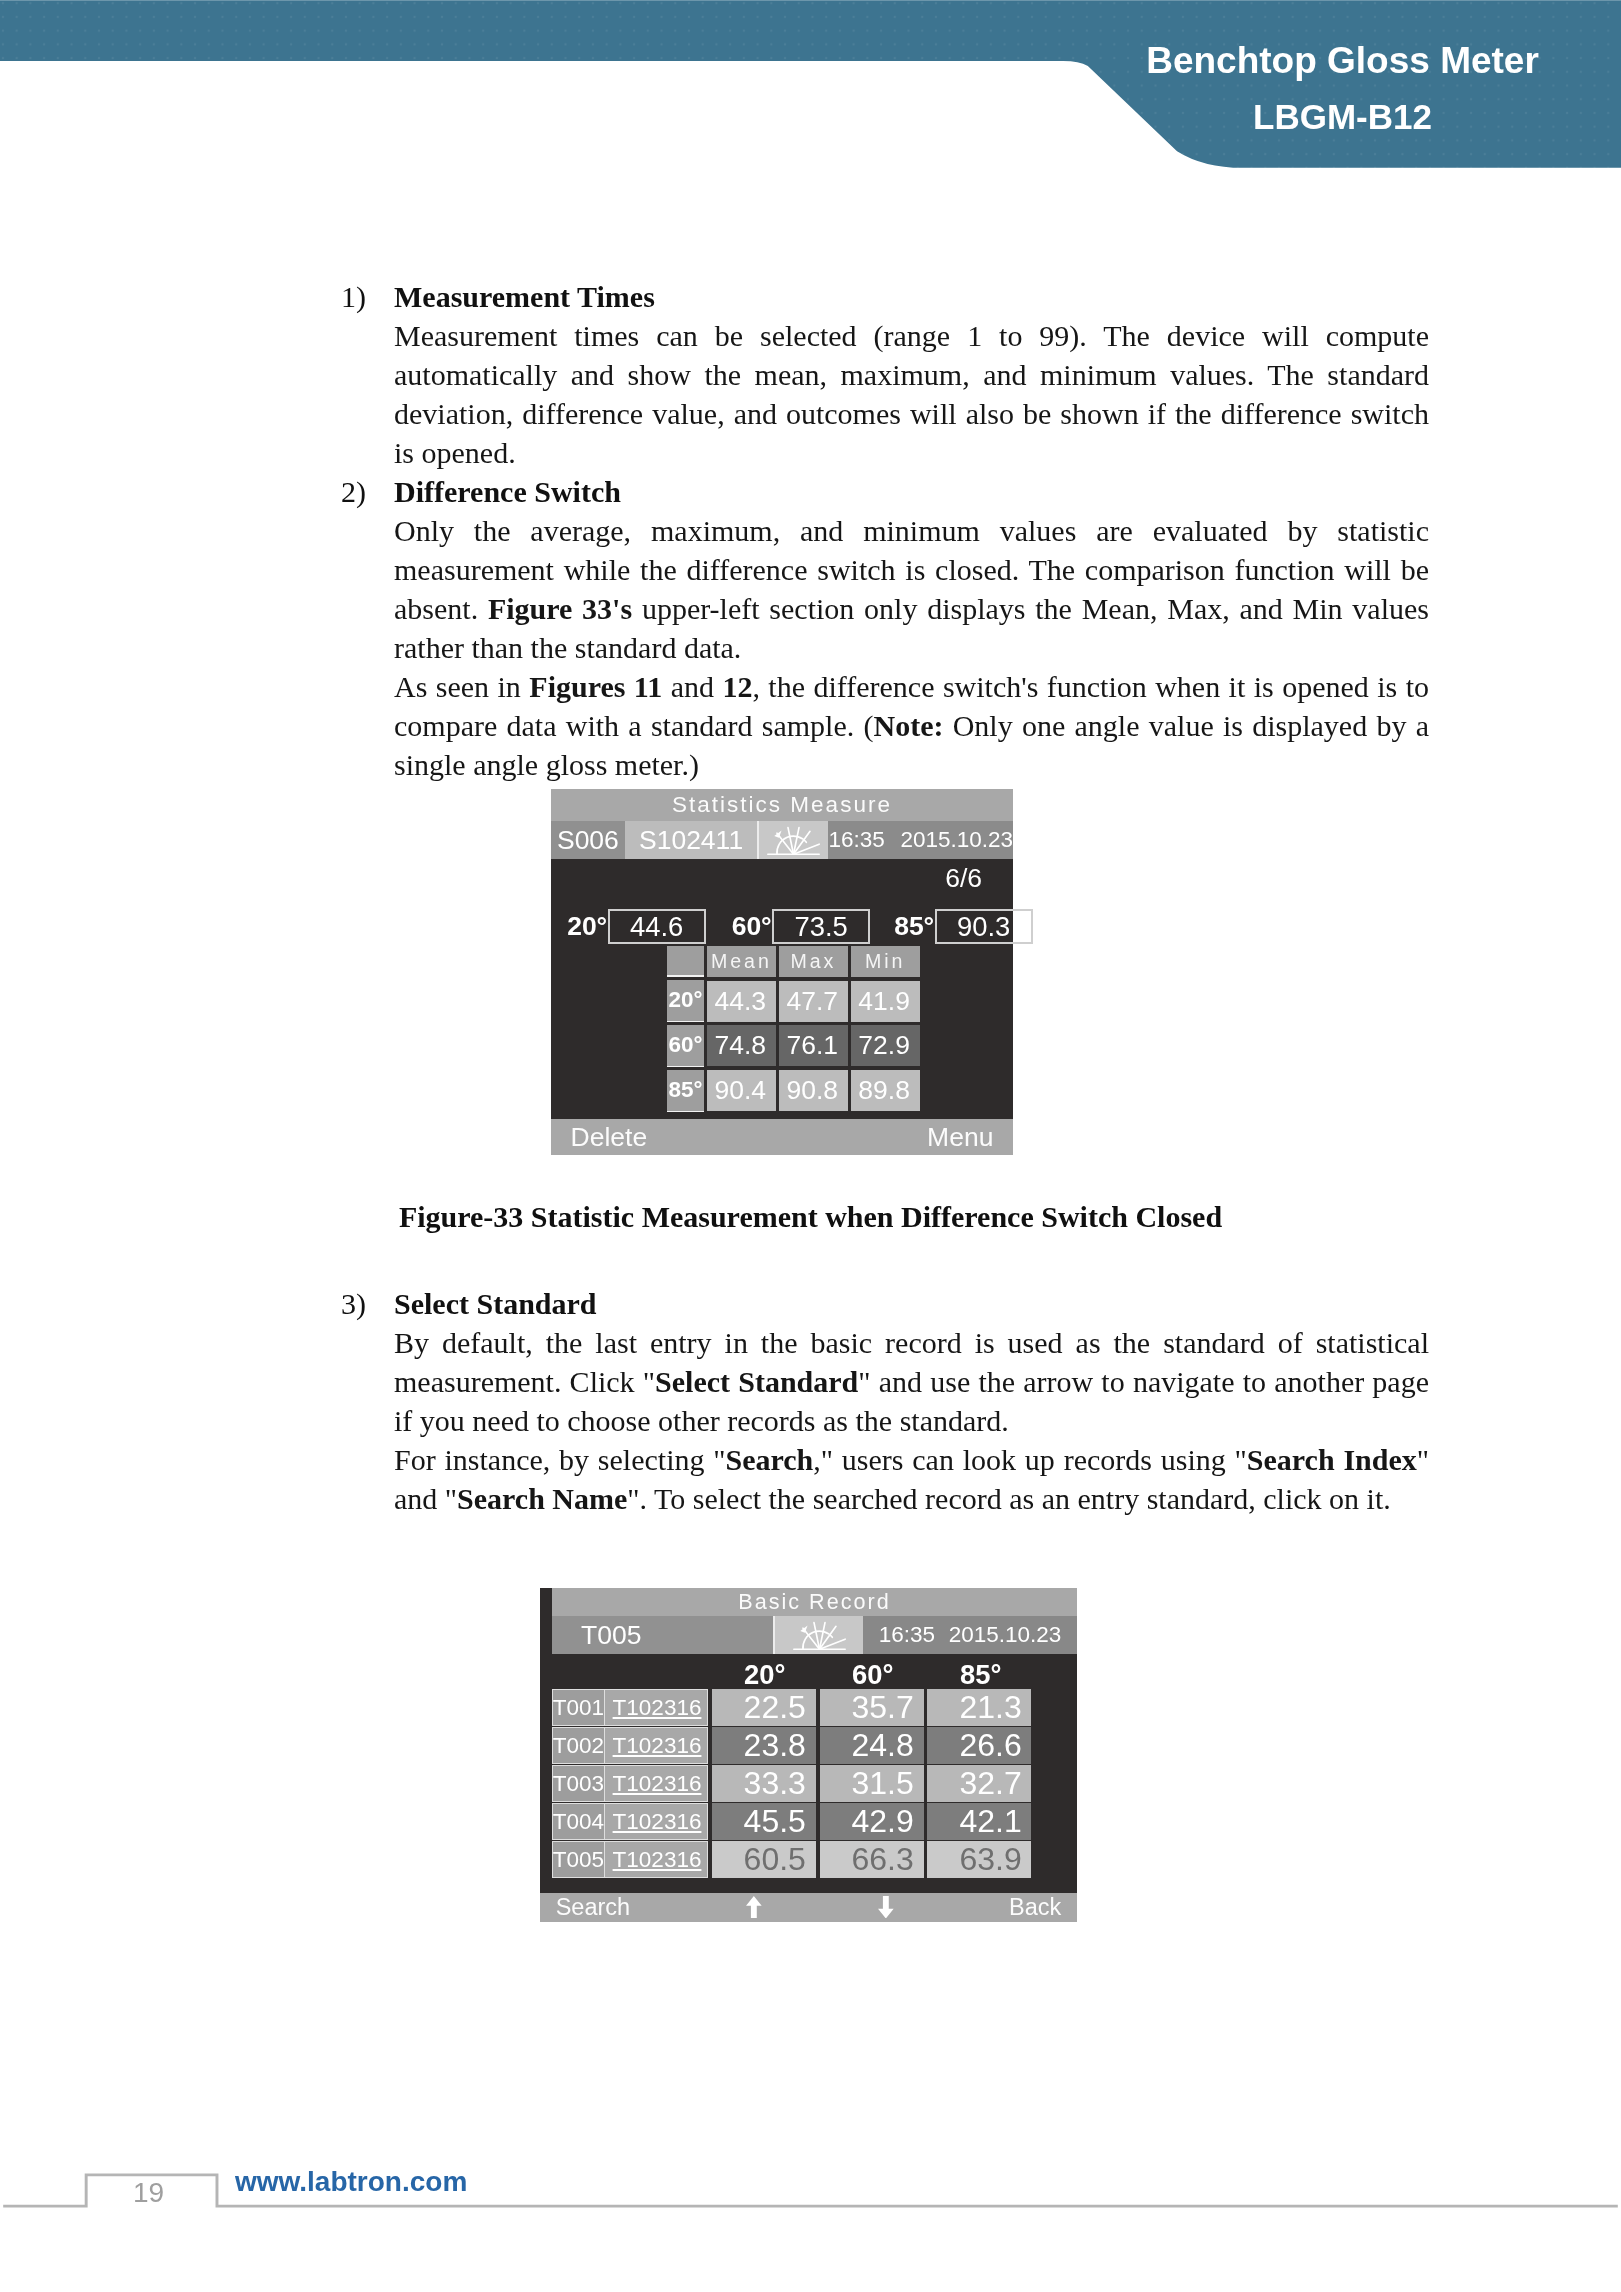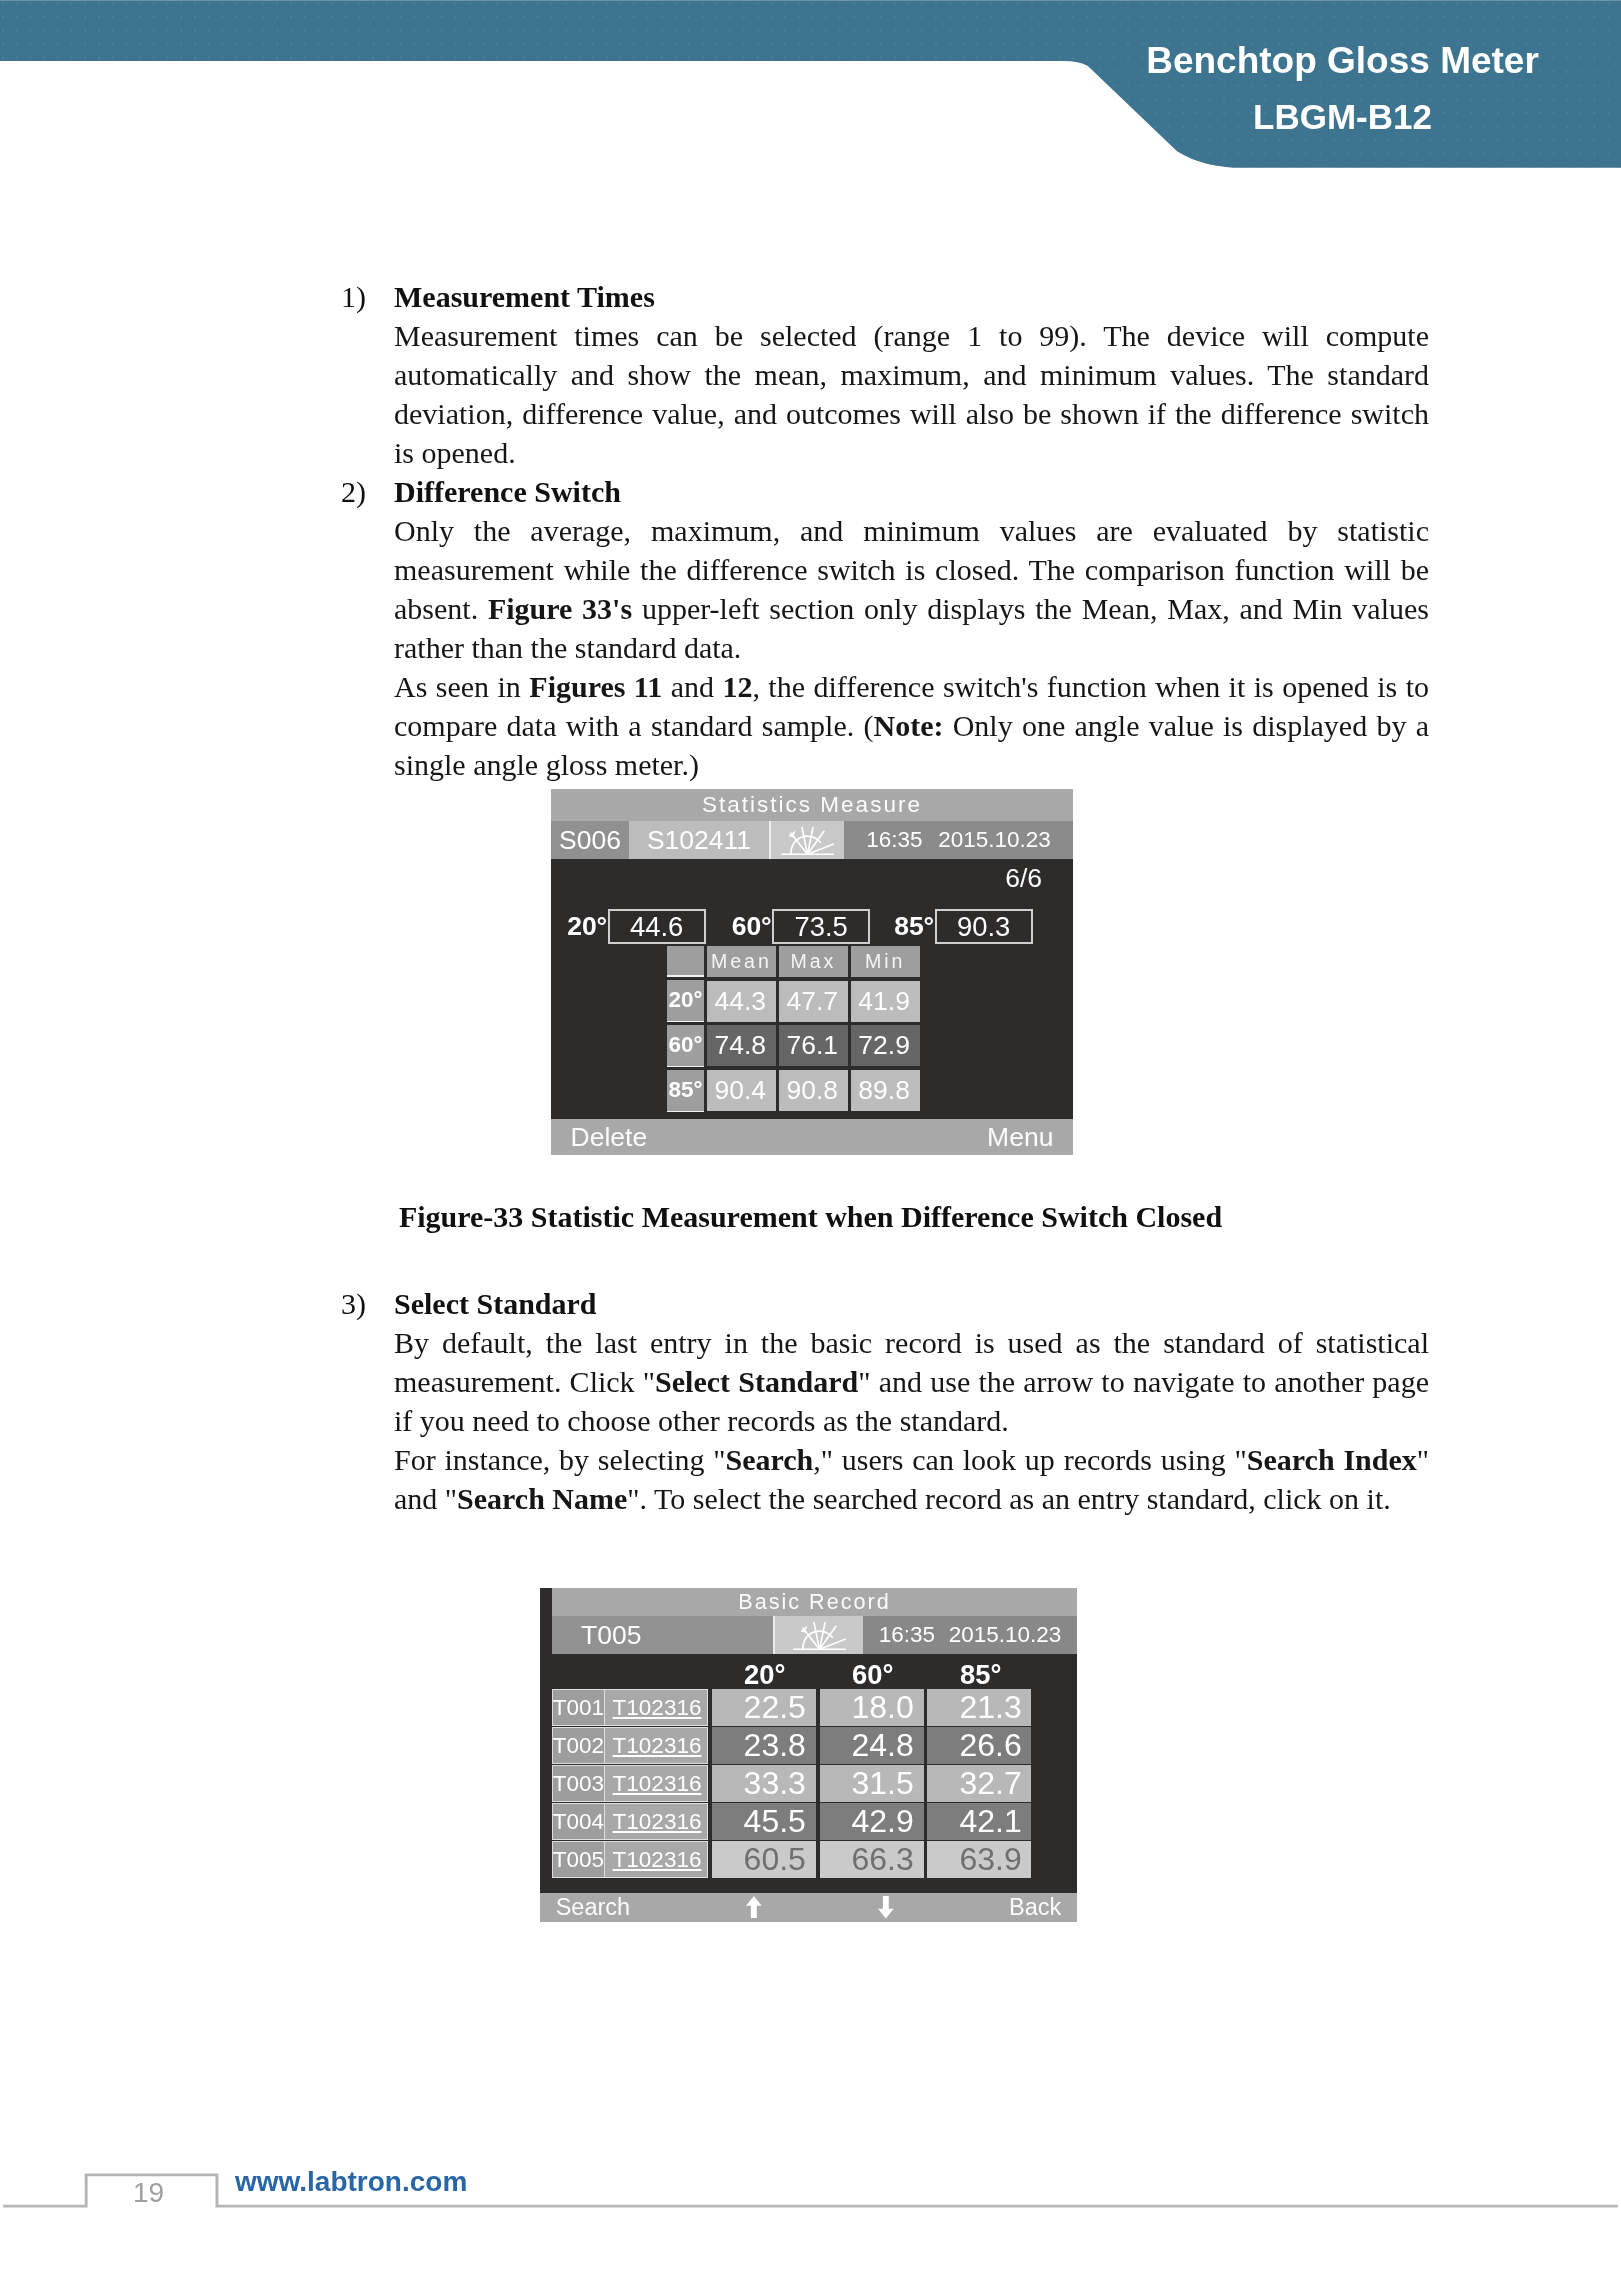--- a/index.html
+++ b/index.html
@@ -29,21 +29,21 @@
 
   
   .screen{position:absolute;background:#2e2b2b;font-family:"Liberation Sans",sans-serif;color:#fff;}
   .scr-title{background:#a8a8a8;text-align:center;letter-spacing:2px;color:#fbfbfb;}
   .scr-info{display:flex;}
   .cellc{display:flex;align-items:center;justify-content:center;}
   .softbar{position:absolute;left:0;right:0;bottom:0;background:#a8a8a8;color:#fcfcfc;
            display:flex;align-items:center;justify-content:space-between;padding:0 19.6px;box-sizing:border-box;}
 
   
-  #scr1{left:551px;top:789px;width:522px;height:366px;border-radius:22px;}
+  #scr1{left:551px;top:789px;width:462px;height:366px;border-radius:22px;}
   #scr1 .scr-title{height:32px;line-height:32px;font-size:22.5px;}
   #scr1 .scr-info{height:38px;}
   #scr1 .cell-index{width:78px;background:#909090;font-size:26.5px;}
   #scr1 .cell-name{width:140px;background:#bcbcbc;font-size:26.5px;}
   #scr1 .cell-icon{width:73px;background:#c8c8c8;border-left:2px solid #ececec;}
   #scr1 .cell-dt{flex:1;background:#8b8b8b;font-size:22.5px;gap:15.7px;}
   #scr1 .counter{position:absolute;top:74px;right:31px;font-size:26.5px;}
   .angles-row{position:absolute;top:120px;left:15.7px;display:flex;align-items:center;}
   .agroup{display:flex;align-items:center;}
   .alabel{font-weight:bold;font-size:26.5px;width:41px;text-align:center;}
@@ -236,21 +236,21 @@
     <div class="angle-heads">
       <span class="ah" style="left:161px;">20°</span>
       <span class="ah" style="left:269px;">60°</span>
       <span class="ah" style="left:377px;">85°</span>
     </div>
     <div class="s2-rows">
       <div class="s2-row s2-light">
         <div class="idx">T001</div>
         <div class="nm">T102316</div>
         <div class="val">22.5</div>
-        <div class="val">18.0</div>
+        <div class="val">35.7</div>
         <div class="val">21.3</div>
       </div>
       <div class="s2-row s2-dark">
         <div class="idx">T002</div>
         <div class="nm">T102316</div>
         <div class="val">23.8</div>
         <div class="val">24.8</div>
         <div class="val">26.6</div>
       </div>
       <div class="s2-row s2-light">

